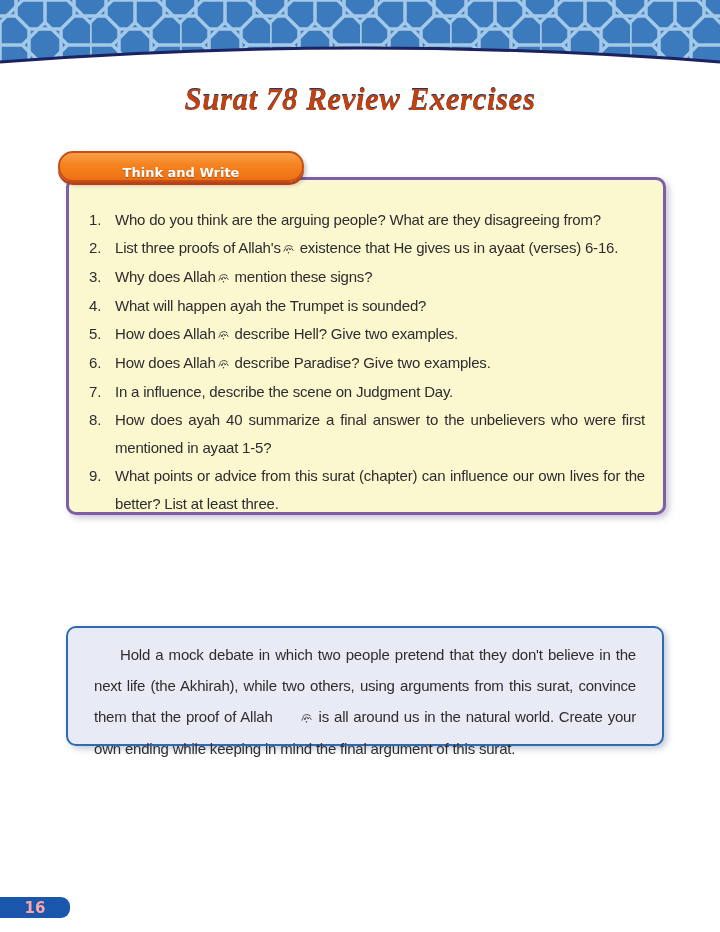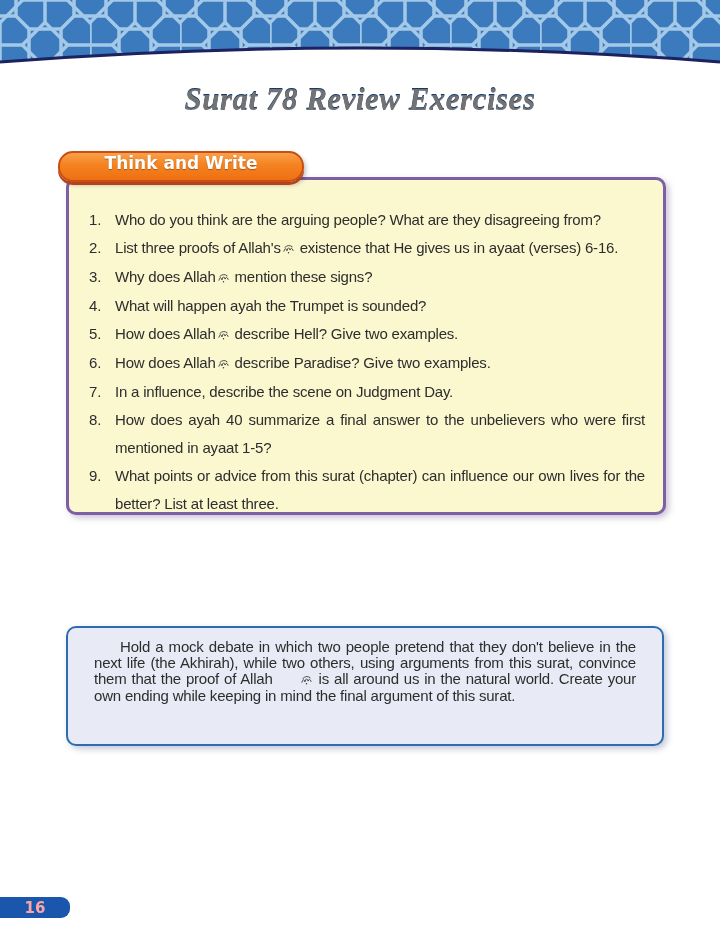--- a/index.html
+++ b/index.html
@@ -11,30 +11,30 @@
   
   .header{position:absolute;top:0;left:0;width:720px;height:72px;}
   .header svg.pattern{display:block;width:720px;height:72px;}
   .header svg.curve{position:absolute;left:0;bottom:0;width:720px;height:30px;}
 
   
   .title{
     position:absolute;top:82px;left:0;width:720px;margin:0;
     text-align:center;font-family:"Liberation Serif",serif;
     font-style:italic;font-weight:bold;font-size:31px;
-    color:#737373;text-shadow:0 -1px 0 #123a74;
+    color:#c2410c;text-shadow:0 -1px 0 #123a74;
     letter-spacing:0.5px;
   }
 
   
   .tab{
     position:absolute;left:58px;width:242px;height:27px;
     border-radius:15px;z-index:3;
-    display:flex;align-items:flex-start;justify-content:center;
-    color:#ffffff;font-weight:bold;font-size:17px;
+    display:flex;align-items:flex-end;justify-content:center;
+    color:#ffffff;font-weight:bold;font-size:13px;
     font-family:"DejaVu Sans","Liberation Sans",sans-serif;
     text-shadow:0 1px 1px rgba(0,0,0,.3);
   }
   .tab.orange{
     top:151px;
     background:linear-gradient(180deg,#f9a04a 0%,#f5821f 45%,#ee7014 100%);
     border:2px solid #c84e15;
     box-shadow:0 3px 0 #b4431c, 2px 3px 4px rgba(0,0,0,.25);
   }
   .tab.blue{
@@ -61,21 +61,21 @@
   ol.questions .qtext{flex:1;text-align:justify;}
 
   .abox{
     position:absolute;left:66px;top:626px;width:598px;height:120px;
     box-sizing:border-box;background:#e8ebf5;
     border:2px solid #2f6bb0;border-radius:10px;
     box-shadow:3px 3px 6px rgba(90,100,140,.35);
     padding:11px 26px 8px 26px;z-index:1;
   }
   .abox p{
-    margin:0;font-size:15px;line-height:16px;color:#2d2d2d;
+    margin:0;font-size:15px;line-height:31px;color:#2d2d2d;
     text-align:justify;text-indent:26px;letter-spacing:-0.2px;
   }
 
   
   .swt{display:inline-block;vertical-align:-1px;margin:0 1px;}
 
   
   .page-badge{
     position:absolute;left:0;top:897px;width:70px;height:21px;
     background:#1b56ad;border-radius:0 9px 9px 0;

